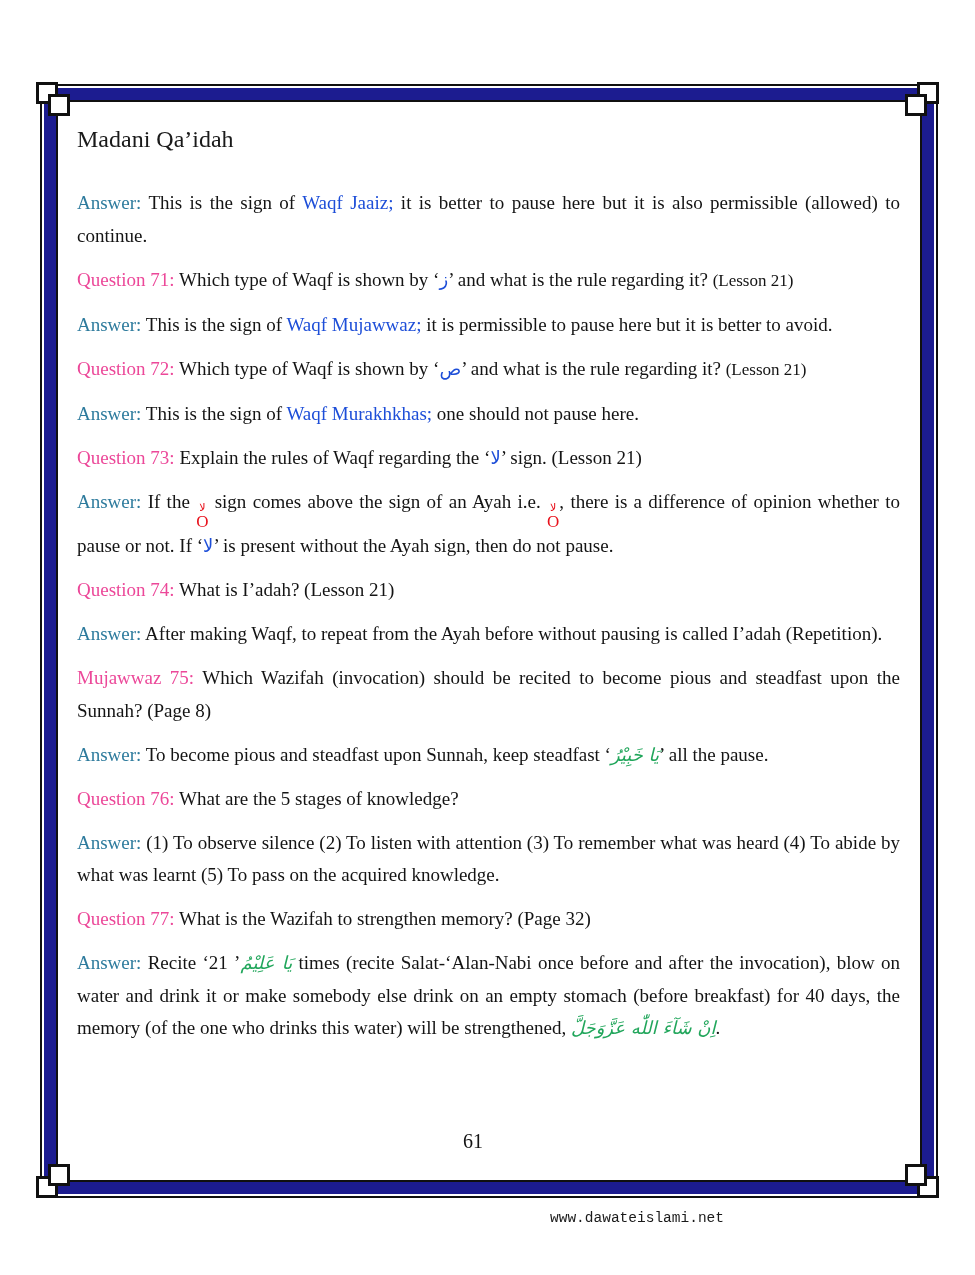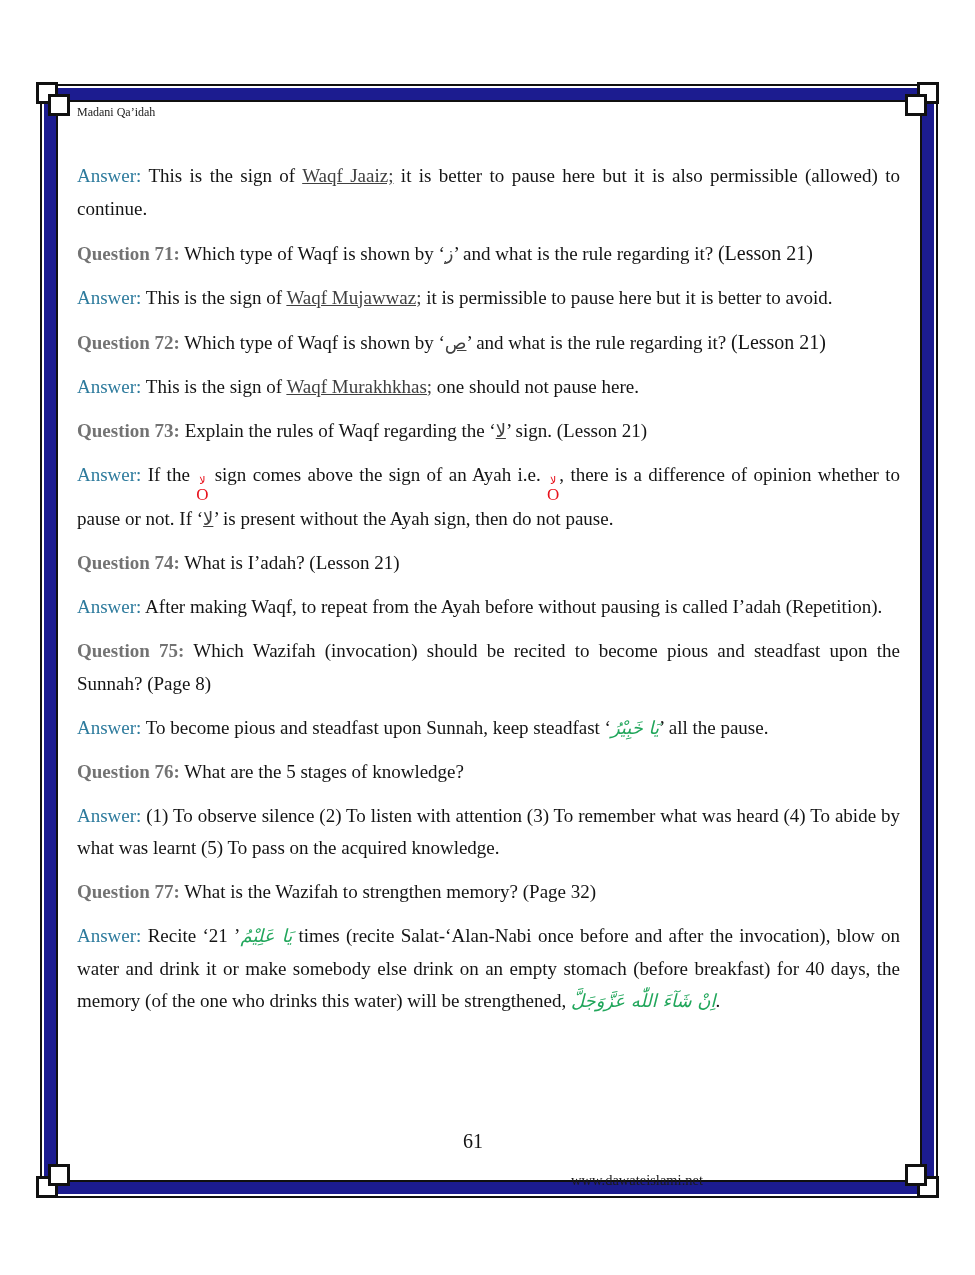--- a/index.html
+++ b/index.html
@@ -12,36 +12,36 @@
   .frame-outer{position:absolute;left:40px;top:84px;width:898px;height:1114px;
     box-sizing:border-box;border:2px solid #101010;}
   .frame-band{position:absolute;left:44px;top:88px;width:890px;height:1106px;
     box-sizing:border-box;border:12px solid #1c1c90;}
   .frame-inner{position:absolute;left:56px;top:100px;width:866px;height:1082px;
     box-sizing:border-box;border:2px solid #101010;}
   .sq{position:absolute;width:22px;height:22px;box-sizing:border-box;
     border:3px solid #101010;background:#ffffff;z-index:6;}
   
   .content{position:absolute;left:77px;top:88px;width:823px;}
-  .header-title{margin:0 0 36px 0;padding-top:12px;font-size:12px;line-height:24px;color:#1a1a1a;}
+  .header-title{margin:0 0 36px 0;padding-top:39px;font-size:24px;line-height:24px;color:#1a1a1a;}
   .para{margin:0 0 11.5px 0;font-size:19px;line-height:32.5px;text-align:justify;}
-  .q-label{font-weight:bold;color:#737373;}
+  .q-label{font-weight:normal;color:#ec4899;}
   .a-label{font-weight:normal;color:#2e7b9d;}
-  .red{color:#404040;text-decoration:underline;}
+  .red{color:#1d4ed8;}
   .green{color:#21a65b;font-style:italic;}
   .ar{font-family:"DejaVu Sans",sans-serif;font-size:18px;}
-  .small{font-size:20px;}
+  .small{font-size:17px;}
   .lao{display:inline-flex;flex-direction:column;align-items:center;line-height:1;
     vertical-align:-3px;color:#e8121c;}
   .lao-top{font-size:11px;line-height:1;font-family:"DejaVu Sans",sans-serif;}
   .lao-bottom{font-size:17px;line-height:1.05;font-family:"Liberation Serif",serif;}
   .page-number{position:absolute;left:0;top:1130px;width:946px;text-align:center;
     font-size:20px;color:#141414;}
-  .footer-url{position:absolute;top:1172px;left:637px;transform:translateX(-50%);
-    font-family:Liberation Serif, serif;font-size:14.5px;color:#1a1a1a;white-space:nowrap;}
+  .footer-url{position:absolute;top:1210px;left:637px;transform:translateX(-50%);
+    font-family:Liberation Mono, monospace;font-size:14.5px;color:#1a1a1a;white-space:nowrap;}
 </style>
 </head>
 <body>
 
 <div class="frame-outer"></div>
 <div class="frame-band"></div>
 <div class="frame-inner"></div>
 
 <div class="sq" style="left:36px;top:82px;"></div>
 <div class="sq" style="left:48px;top:94px;"></div>
@@ -63,21 +63,21 @@
     <p class="para question"><span class="q-label">Question 73:</span><span class="t"> Explain the rules of Waqf regarding the ‘</span><span class="ar red">لا</span><span class="t">’ sign. (Lesson 21)</span></p>
     <p class="para answer"><span class="a-label">Answer:</span><span class="t"> If the </span><span class="lao">
         <span class="lao-top">لا</span>
         <span class="lao-bottom">O</span>
       </span><span class="t"> sign comes above the sign of an Ayah i.e. </span><span class="lao">
         <span class="lao-top">لا</span>
         <span class="lao-bottom">O</span>
       </span><span class="t">, there is a difference of opinion whether to pause or not. If ‘</span><span class="ar red">لا</span><span class="t">’ is present without the Ayah sign, then do not pause.</span></p>
     <p class="para question"><span class="q-label">Question 74:</span><span class="t"> What is I’adah? (Lesson 21)</span></p>
     <p class="para answer"><span class="a-label">Answer:</span><span class="t"> After making Waqf, to repeat from the Ayah before without pausing is called I’adah (Repetition).</span></p>
-    <p class="para question"><span class="q-label">Question 75:</span><span class="t"> Which Wazifah (invocation) should be recited to become pious and steadfast upon the Sunnah? (Page 8)</span></p>
+    <p class="para question"><span class="q-label">Mujawwaz 75:</span><span class="t"> Which Wazifah (invocation) should be recited to become pious and steadfast upon the Sunnah? (Page 8)</span></p>
     <p class="para answer"><span class="a-label">Answer:</span><span class="t"> To become pious and steadfast upon Sunnah, keep steadfast ‘</span><span class="ar green">يَا خَبِيْرُ</span><span class="t">’ all the pause.</span></p>
     <p class="para question"><span class="q-label">Question 76:</span><span class="t"> What are the 5 stages of knowledge?</span></p>
     <p class="para answer"><span class="a-label">Answer:</span><span class="t"> (1) To observe silence (2) To listen with attention (3) To remember what was heard (4) To abide by what was learnt (5) To pass on the acquired knowledge.</span></p>
     <p class="para question"><span class="q-label">Question 77:</span><span class="t"> What is the Wazifah to strengthen memory? (Page 32)</span></p>
     <p class="para answer"><span class="a-label">Answer:</span><span class="t"> Recite ‘</span><span class="ar green">يَا عَلِيْمُ</span><span class="t">’ 21 times (recite Salat-‘Alan-Nabi once before and after the invocation), blow on water and drink it or make somebody else drink on an empty stomach (before breakfast) for 40 days, the memory (of the one who drinks this water) will be strengthened, </span><span class="ar green">اِنْ شَآءَ اللّٰه عَزَّوَجَلَّ</span><span class="t">.</span></p>
   </div>
 
 <div class="page-number">61</div>
 <div class="footer-url">www.dawateislami.net</div>
 

